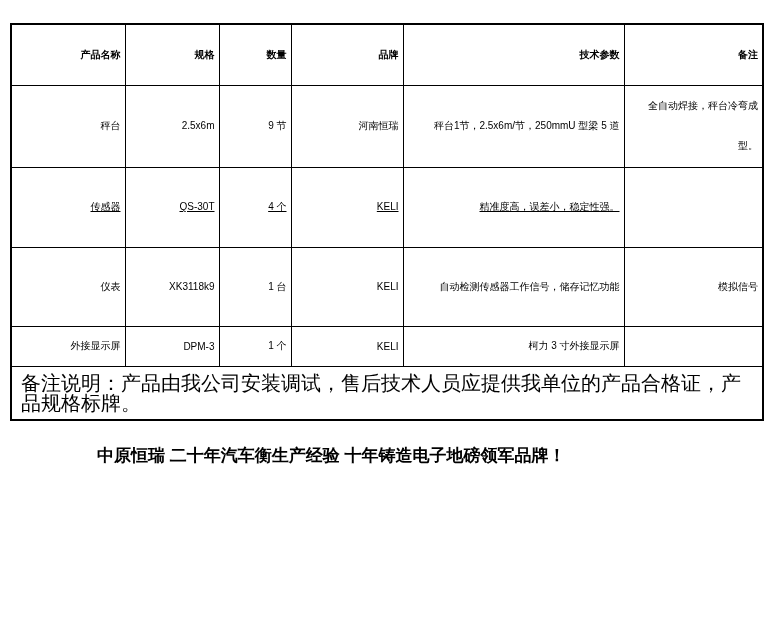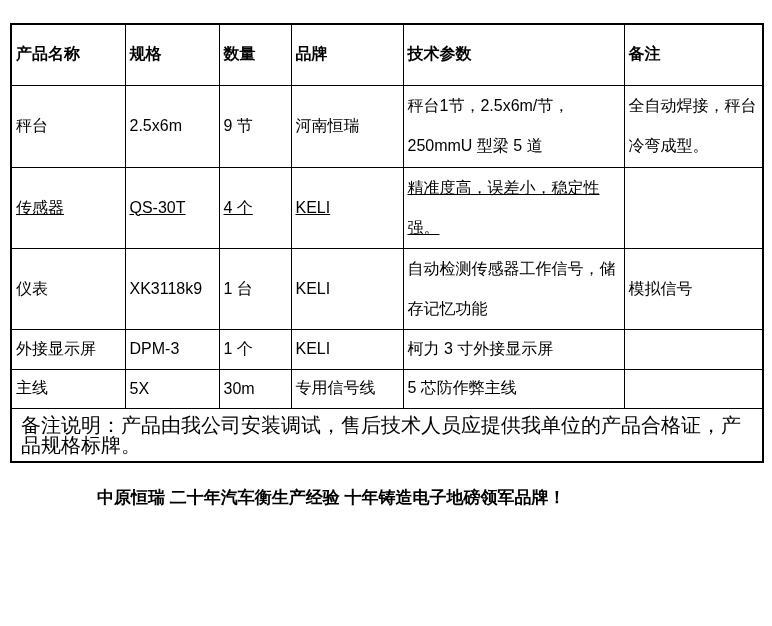--- a/index.html
+++ b/index.html
@@ -30,23 +30,23 @@
 
   table.list {
     margin: 23px 0 0 10px;
     width: 752px;
     border-collapse: collapse;
     table-layout: fixed;
     border: 2px solid #000000;
   }
   table.list th, table.list td {
     border: 1px solid #000000;
-    text-align: left;
+    text-align: right;
     vertical-align: middle;
-    font-size: 16px;
+    font-size: 10px;
     padding: 0 4px;
     overflow: hidden;
   }
   table.list th {
     font-weight: bold;
     height: 61px;
   }
   tr.r1 { height: 82px; }
   tr.r2 { height: 80px; text-decoration: underline; }
   tr.r3 { height: 79px; }
@@ -127,28 +127,20 @@
 
       <tr class="r5">
         <td>外接显示屏</td>
         <td>DPM-3</td>
         <td>1 个</td>
         <td>KELI</td>
         <td>柯力 3 寸外接显示屏</td>
         <td></td>
       </tr>
 
-      <tr class="r6">
-        <td>主线</td>
-        <td>5X</td>
-        <td>30m</td>
-        <td>专用信号线</td>
-        <td>5 芯防作弊主线</td>
-        <td></td>
-      </tr>
 
       <tr class="note-row">
         <td colspan="6">备注说明：产品由我公司安装调试，售后技术人员应提供我单位的产品合格证，产品规格标牌。</td>
       </tr>
     </tbody>
   </table>
 
   <div class="slogan">中原恒瑞 二十年汽车衡生产经验 十年铸造电子地磅领军品牌！</div>
 
 </div>

